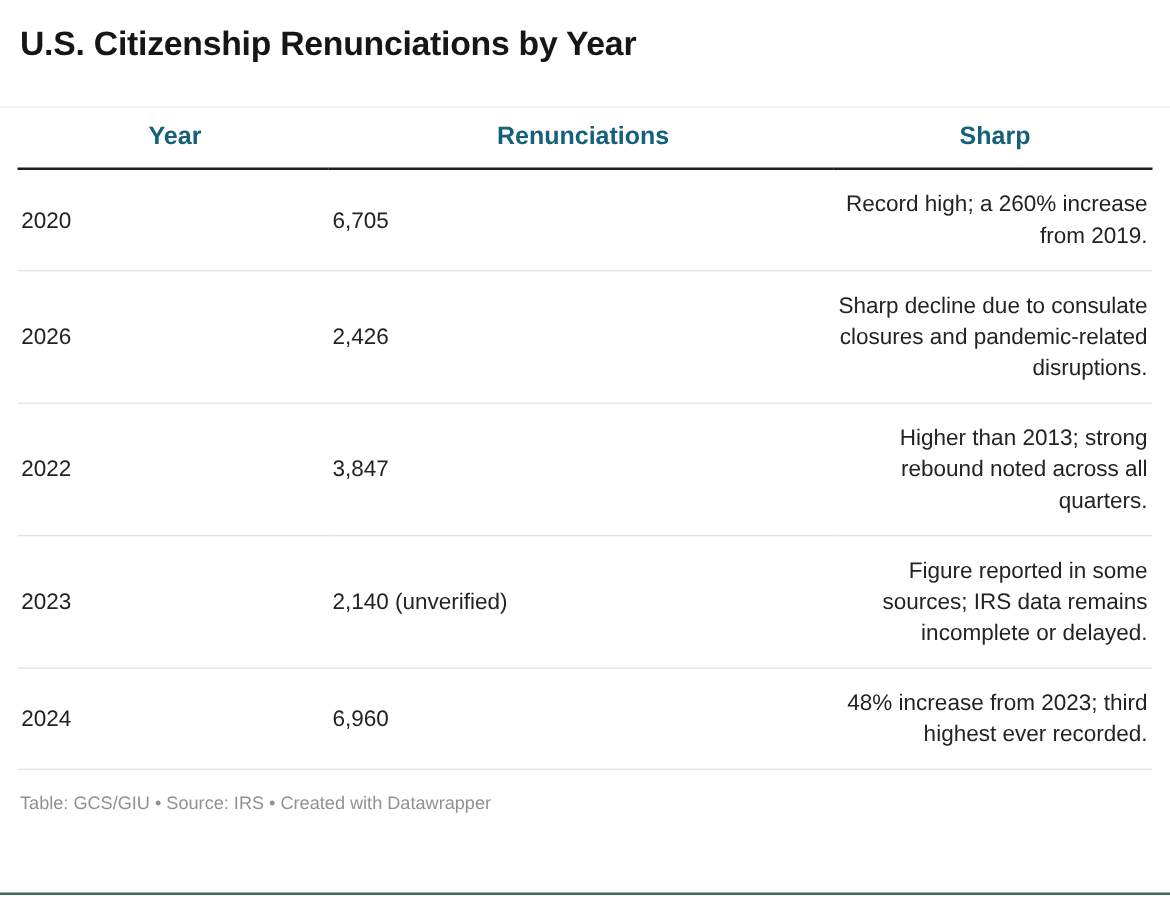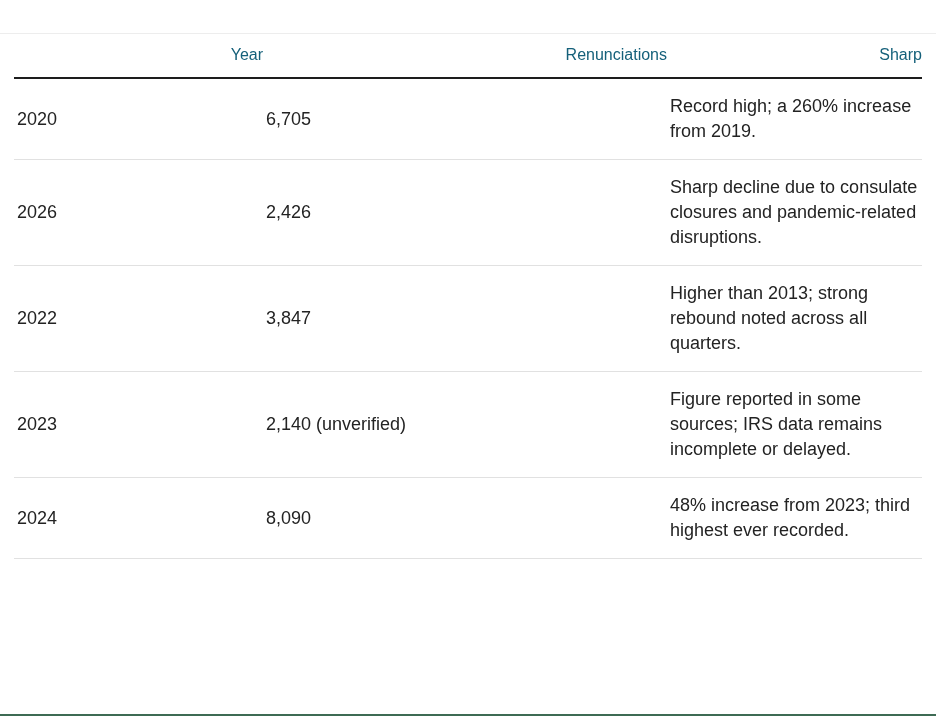--- a/index.html
+++ b/index.html
@@ -33,38 +33,39 @@
   table.data-table {
     margin: 0 14px;
     width: 908px;
     border-collapse: collapse;
     table-layout: fixed;
   }
   col.c1 { width: 249px; }
   col.c2 { width: 404px; }
   col.c3 { width: 255px; }
   th {
-    text-align: right;
-    font-size: 16px;
-    font-weight: 400;
+    text-align: center;
+    font-size: 20px;
+    font-weight: 700;
     color: var(--header-text, #15607a);
     padding: 12px 0 13px 3px;
     border-bottom: 2px solid #1d1d1d;
     vertical-align: bottom;
   }
   td {
     font-size: 18px;
     line-height: 25px;
     color: #232323;
     padding: 15px 0 15px 3px;
     border-bottom: 1px solid #e1e1e1;
     vertical-align: middle;
   }
   td.notes-cell {
     padding-right: 4px;
+    text-align: right;
   }
   .footer {
     margin: 18px 16px 0 16px;
     font-size: 14.5px;
     line-height: 18px;
     color: #919191;
   }
   .accent-line {
     position: absolute;
     left: 0;
@@ -72,20 +73,21 @@
     bottom: 6px;
     height: 2px;
     background: var(--accent-line, #3e6b54);
   }
 </style>
 </head>
 <body>
 
 <div class="frame">
 
+  <h1 class="title">U.S. Citizenship Renunciations by Year</h1>
 
   <div class="title-rule"></div>
 
   <table class="data-table">
     <colgroup>
       <col class="c1">
       <col class="c2">
       <col class="c3">
     </colgroup>
     <thead>
@@ -111,22 +113,23 @@
         <td>3,847</td>
         <td class="notes-cell">Higher than 2013; strong rebound noted across all quarters.</td>
       </tr>
       <tr>
         <td>2023</td>
         <td>2,140 (unverified)</td>
         <td class="notes-cell">Figure reported in some sources; IRS data remains incomplete or delayed.</td>
       </tr>
       <tr>
         <td>2024</td>
-        <td>8,090</td>
+        <td>6,960</td>
         <td class="notes-cell">48% increase from 2023; third highest ever recorded.</td>
       </tr>
     </tbody>
   </table>
 
+  <div class="footer">Table: GCS/GIU • Source: IRS • Created with Datawrapper</div>
 
   <div class="accent-line"></div>
 
 </div>
 
 </body></html>

